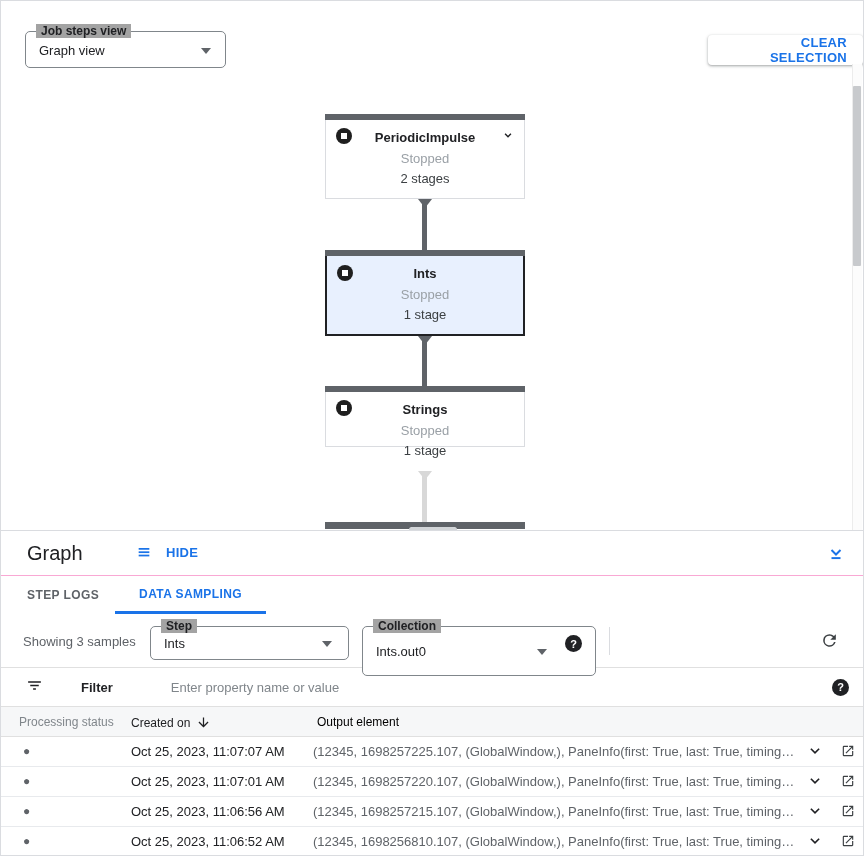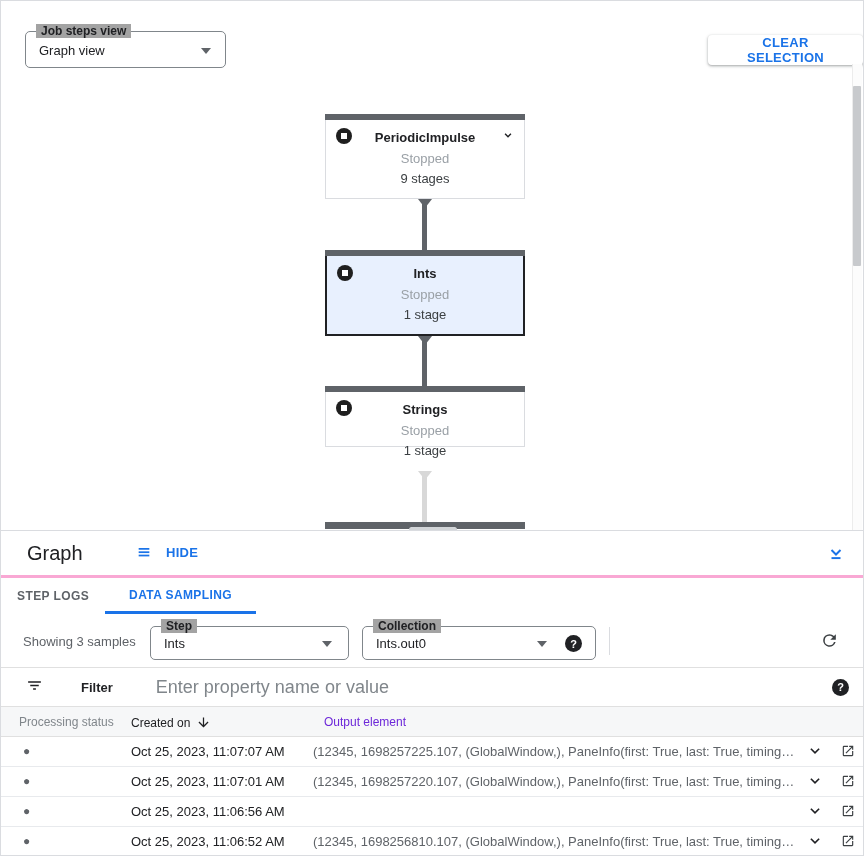--- a/index.html
+++ b/index.html
@@ -7,21 +7,21 @@
   body { font-family:"Liberation Sans", sans-serif; }
   .page { position:relative; width:864px; height:856px; background:#fff; border:1px solid #dadce0; overflow:hidden; }
 
   
   .select { position:absolute; border:1px solid #80868b; border-radius:5px; background:#fff; }
   .select .flabel { position:absolute; top:-8px; left:10px; background:#a3a3a3; padding:0 5px; font-size:12px; font-weight:bold; color:#202124; white-space:nowrap; }
   .select .fvalue { position:absolute; left:13px; top:50%; transform:translateY(-50%); font-size:13px; color:#202124; }
   .caret { position:absolute; top:50%; margin-top:-2px; width:0; height:0; border-left:5px solid transparent; border-right:5px solid transparent; border-top:6px solid #5f6368; }
   .jobsteps { left:24px; top:30px; width:201px; height:37px; }
   .jobsteps .caret { right:14px; }
-  .clear-btn { position:absolute; left:707px; top:34px; height:30px; padding:0 16px; background:#fff; border:none; border-radius:4px; box-shadow:0 1px 2px rgba(60,64,67,.3), 0 1px 3px 1px rgba(60,64,67,.15); color:#1a73e8; font-size:13px; font-weight:bold; letter-spacing:.3px; font-family:"Liberation Sans",sans-serif; cursor:pointer; }
+  .clear-btn { position:absolute; left:707px; top:34px; height:30px; padding:0 16px; background:#fff; border:none; border-radius:4px; box-shadow:0 1px 2px rgba(60,64,67,.3), 0 1px 3px 1px rgba(60,64,67,.15); color:#1a73e8; font-size:13px; font-weight:bold; letter-spacing:.3px; font-family:"Liberation Sans",sans-serif; cursor:pointer;text-align:right; }
 
   
   .node { position:absolute; left:324px; width:200px; background:#fff; border:1px solid #dadce0; text-align:center; }
   .node .bar { height:6px; background:#5f6368; margin:-1px -1px 0 -1px; }
   .node.selected { background:#e8f0fe; border:2px solid #202124; }
   .node.selected .bar { margin:-2px -2px 0 -2px; }
   .node-title { font-size:13px; font-weight:bold; color:#202124; margin-top:10px; }
   .node-status { font-size:13px; color:#9aa0a6; margin-top:6px; }
   .node-stages { font-size:13px; color:#3c4043; margin-top:5px; }
   .stop-icon { position:absolute; left:10px; top:13px; width:16px; height:16px; border-radius:50%; background:#1f1f1f; }
@@ -38,47 +38,47 @@
   .vthumb { position:absolute; right:2px; top:85px; width:8px; height:180px; background:#c8cacd; border-radius:1px; }
 
   
   .logs { position:absolute; left:0; top:529px; width:862px; border-top:1px solid #dadce0; background:#fff; }
   .drag-handle { position:absolute; left:408px; top:526px; width:48px; height:5px; background:#d2d5d8; border-radius:3px; }
   .logs-header { position:relative; height:44px; }
   .logs-title { position:absolute; left:26px; top:11px; font-size:20px; color:#202124; }
   .hide-btn { position:absolute; left:135px; top:13px; display:flex; align-items:center; gap:14px; color:#1a73e8; font-size:13px; font-weight:bold; letter-spacing:.3px; cursor:pointer; }
   .collapse-btn { position:absolute; right:18px; top:12px; cursor:pointer; }
 
-  .tabbar { position:relative; height:39px; border-top:3px solid #f9a8d4; display:flex; }
+  .tabbar { position:relative; height:39px; border-top:1px solid #f9a8d4; display:flex; padding-left:10px; }
   .tab { height:100%; display:flex; align-items:center; padding:0 16px; font-size:12px; font-weight:bold; letter-spacing:.4px; color:#5f6368; cursor:pointer; }
   .tab.active { color:#1a73e8; padding:0 24px; border-bottom:3px solid #1a73e8; }
 
   .sampling { position:relative; height:54px; border-bottom:1px solid #e0e0e0; }
   .showing { position:absolute; left:22px; top:20px; font-size:13px; color:#5f6368; }
   .step-select { left:149px; top:12px; width:199px; height:34px;padding-left:12px; }
   .step-select .caret { right:16px; }
-  .coll-select { left:361px; top:12px; width:234px; height:34px; }
+  .coll-select { left:361px; top:12px; width:234px; height:50px; }
   .coll-select .caret { right:48px; }
   .help-dot { width:17px; height:17px; border-radius:50%; background:#202124; color:#fff; font-size:11px; font-weight:bold; display:flex; align-items:center; justify-content:center; }
   .coll-help { position:absolute; right:13px; top:8px; }
   .vdivider { position:absolute; left:608px; top:13px; width:1px; height:28px; background:#dadce0; }
   .refresh-btn { position:absolute; right:24px; top:17px; cursor:pointer; }
 
   .filter-row { position:relative; height:39px; border-bottom:1px solid #e0e0e0; display:flex; align-items:center;gap:30px; }
   .filter-icon { margin-left:25px; }
   .filter-label { margin-left:8px; font-size:13px; font-weight:bold; color:#202124; }
-  .filter-input { margin-left:13px; border:none; outline:none; flex:1; font-size:18px; color:#6d28d9; font-family:"Liberation Sans",sans-serif; }
+  .filter-input { margin-left:28px; border:none; outline:none; flex:1; font-size:13px; color:#6d28d9; font-family:"Liberation Sans",sans-serif; }
   .filter-input::placeholder { color:#80868b; }
   .filter-help { margin-right:14px; }
 
   .thead { position:relative; height:30px; background:#f6f7f8; border-bottom:1px solid #e0e0e0; font-size:12px; }
   .th { position:absolute; top:8px; }
   .th1 { left:18px; color:#80868b; }
   .th2 { left:130px; color:#202124; display:flex; align-items:center; gap:6px; }
-  .th3 { left:323px; color:#6d28d9; }
+  .th3 { left:316px; color:#000000; }
   .trow { position:relative; height:30px; border-bottom:1px solid #e8eaed; font-size:13px; }
   .c-dot { position:absolute; left:22px; top:7px; color:#5f6368; font-size:12px; }
   .c-date { position:absolute; left:130px; top:7px; color:#202124; white-space:nowrap;text-align:right; }
   .c-out { position:absolute; left:312px; top:7px; width:482px; color:#5f6368; white-space:nowrap; overflow:hidden; }
   .row-chev { position:absolute; right:38px; top:5px; cursor:pointer; }
   .row-open { position:absolute; right:8px; top:7px; cursor:pointer; }
 </style>
 </head>
 <body>
 
@@ -92,21 +92,21 @@
   <button class="clear-btn">CLEAR SELECTION</button>
 
   <div class="node" style="top:113px; height:85px;">
     <div class="bar"></div>
     <span class="stop-icon"></span>
     <span class="node-chev"><svg width="16" height="14" viewBox="0 0 24 24">
           <path d="M7 10l5 5 5-5" fill="none" stroke="#202124" stroke-width="2.4"></path>
         </svg></span>
     <div class="node-title">PeriodicImpulse</div>
     <div class="node-status">Stopped</div>
-    <div class="node-stages">9 stages</div>
+    <div class="node-stages">2 stages</div>
   </div>
 
   <div class="edge-line" style="top:198px; height:51px;"></div>
   <div class="edge-arrow" style="top:198px;"></div>
 
   <div class="node selected" style="top:249px; height:86px;">
     <div class="bar"></div>
     <span class="stop-icon"></span>
     <div class="node-title">Ints</div>
     <div class="node-status">Stopped</div>
@@ -222,20 +222,21 @@
             <path d="M6.5 9l5.5 5.5L17.5 9" fill="none" stroke="#202124" stroke-width="2.2"></path>
           </svg></span>
       <span class="row-open"><svg width="14" height="14" viewBox="0 0 24 24">
             <path fill="#3c4043" d="M19 19H5V5h7V3H5a2 2 0 0 0-2 2v14a2 2 0 0 0 2 2h14c1.1 0 2-.9 2-2v-7h-2v7zM14 3v2h3.59l-9.83 9.83 1.41 1.41L19 6.41V10h2V3h-7z"></path>
           </svg></span>
     </div>
 
     <div class="trow">
       <span class="c-dot">●</span>
       <span class="c-date">Oct 25, 2023, 11:06:56 AM</span>
+      <span class="c-out">(12345, 1698257215.107, (GlobalWindow,), PaneInfo(first: True, last: True, timing…</span>
       <span class="row-chev"><svg width="20" height="18" viewBox="0 0 24 24">
             <path d="M6.5 9l5.5 5.5L17.5 9" fill="none" stroke="#202124" stroke-width="2.2"></path>
           </svg></span>
       <span class="row-open"><svg width="14" height="14" viewBox="0 0 24 24">
             <path fill="#3c4043" d="M19 19H5V5h7V3H5a2 2 0 0 0-2 2v14a2 2 0 0 0 2 2h14c1.1 0 2-.9 2-2v-7h-2v7zM14 3v2h3.59l-9.83 9.83 1.41 1.41L19 6.41V10h2V3h-7z"></path>
           </svg></span>
     </div>
 
     <div class="trow">
       <span class="c-dot">●</span>

